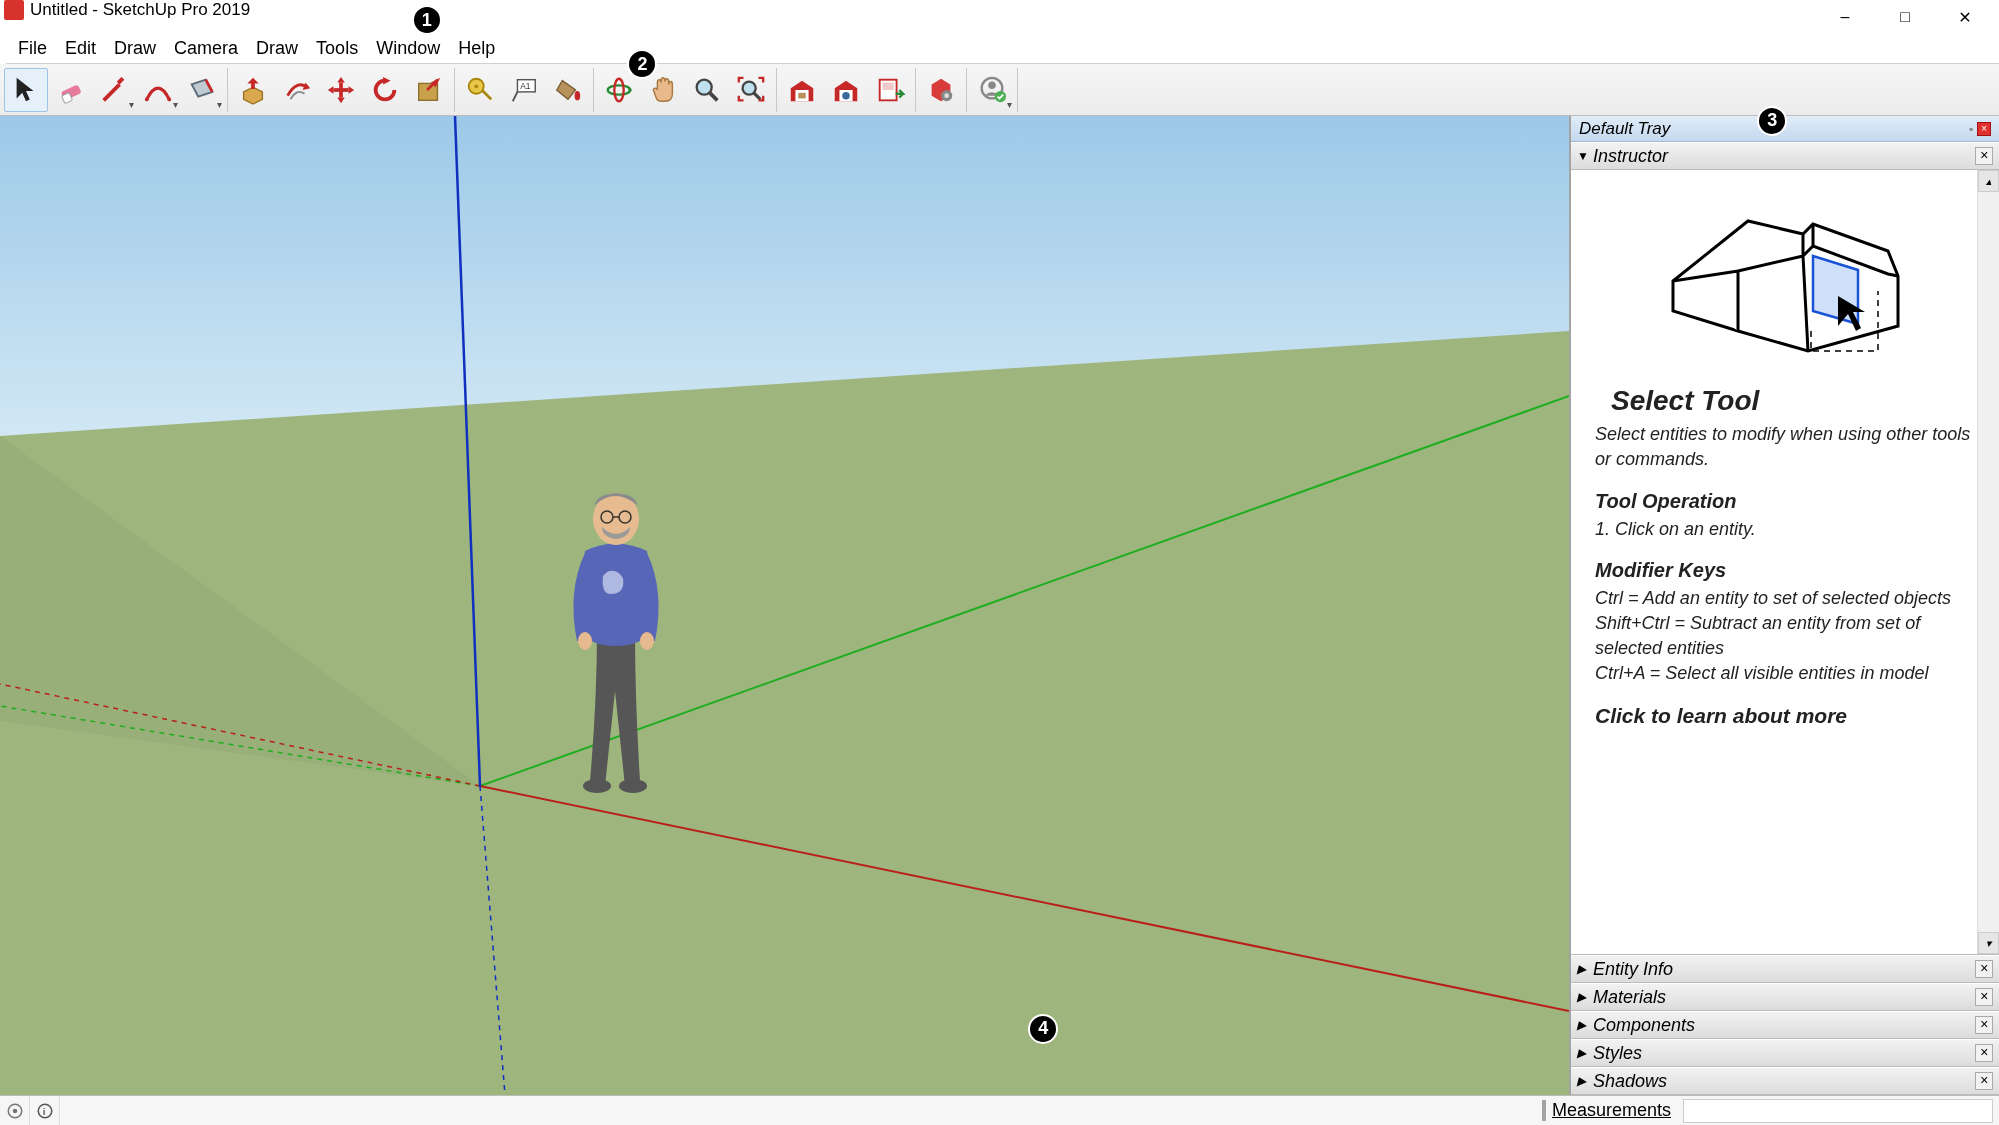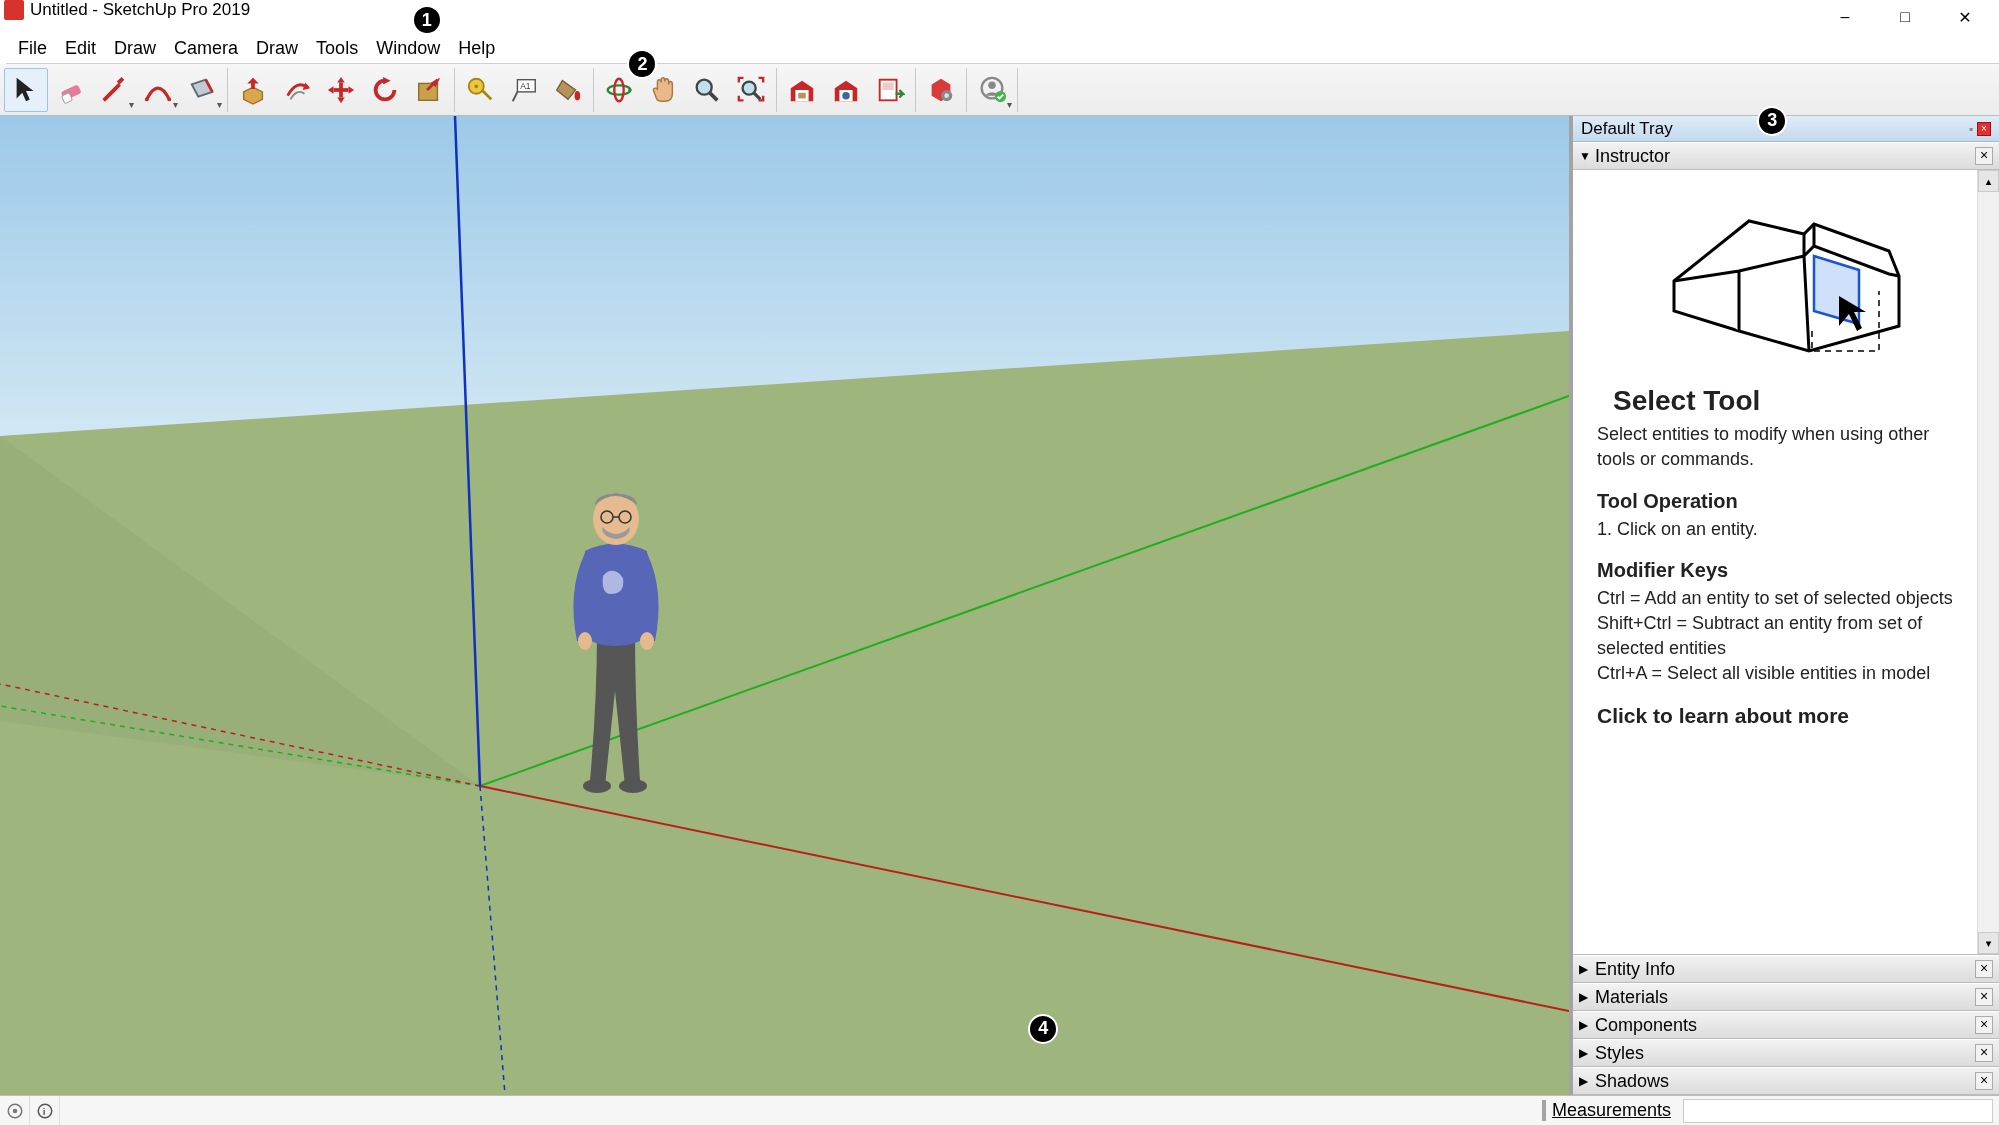--- a/index.html
+++ b/index.html
@@ -23,21 +23,21 @@
 .toolbar .tbtn.sel { background:#e6f0fa; border:1px solid #9dc3e6;}
 .toolbar .tbtn.drop::after { content:"\25BE"; font-size:10px; position:absolute; right:2px; bottom:2px; color:#555;}
 .toolbar svg { width:30px; height:30px; }
 
 
 .main { height: calc(1125px - 34px - 30px - 52px - 30px); display:flex; }
 .viewport { flex:1; position:relative; overflow:hidden; }
 .viewport svg.scene { position:absolute; inset:0; width:100%; height:100%; }
 
 
-.tray { width:430px; border-left:4px solid #a3a3a3; display:flex; flex-direction:column; background:#e9e9e9; }
+.tray { width:430px; border-left:2px solid #a3a3a3; display:flex; flex-direction:column; background:#e9e9e9;font-style:italic; }
 .trayhdr { height:26px; background:linear-gradient(#e0ecf8,#c4d9ef); border-bottom:1px solid #9fb9d4; display:flex; align-items:center; padding:0 8px; font-size:17px;}
 .trayhdr .sp { flex:1;}
 .trayhdr .pin { font-size:12px; color:#888; margin-right:4px;}
 .trayhdr .cls { width:14px;height:14px; background:#e03030; border:1px solid #a01010; font-size:10px; line-height:12px; text-align:center; color:#fff;}
 .panelhdr { height:28px; background:linear-gradient(#f2f2f2,#dcdcdc); border-top:1px solid #fff; border-bottom:1px solid #bbb; display:flex; align-items:center; padding:0 6px; font-size:18px;}
 .panelhdr .arrow{ width:16px; display:inline-block; font-size:12px;}
 .panelhdr .sp{flex:1;}
 .panelhdr .x{ width:18px; height:18px; border:1px solid #aaa; background:#f2f2f2; font-size:14px; line-height:15px; text-align:center;}
 .panelbody { flex:1; background:#fff; border-bottom:1px solid #bbb; position:relative; overflow:hidden;}
 .panelbody .scroll { position:absolute; right:0; top:0; width:22px; height:100%; background:#f0f0f0; border-left:1px solid #ddd;}

